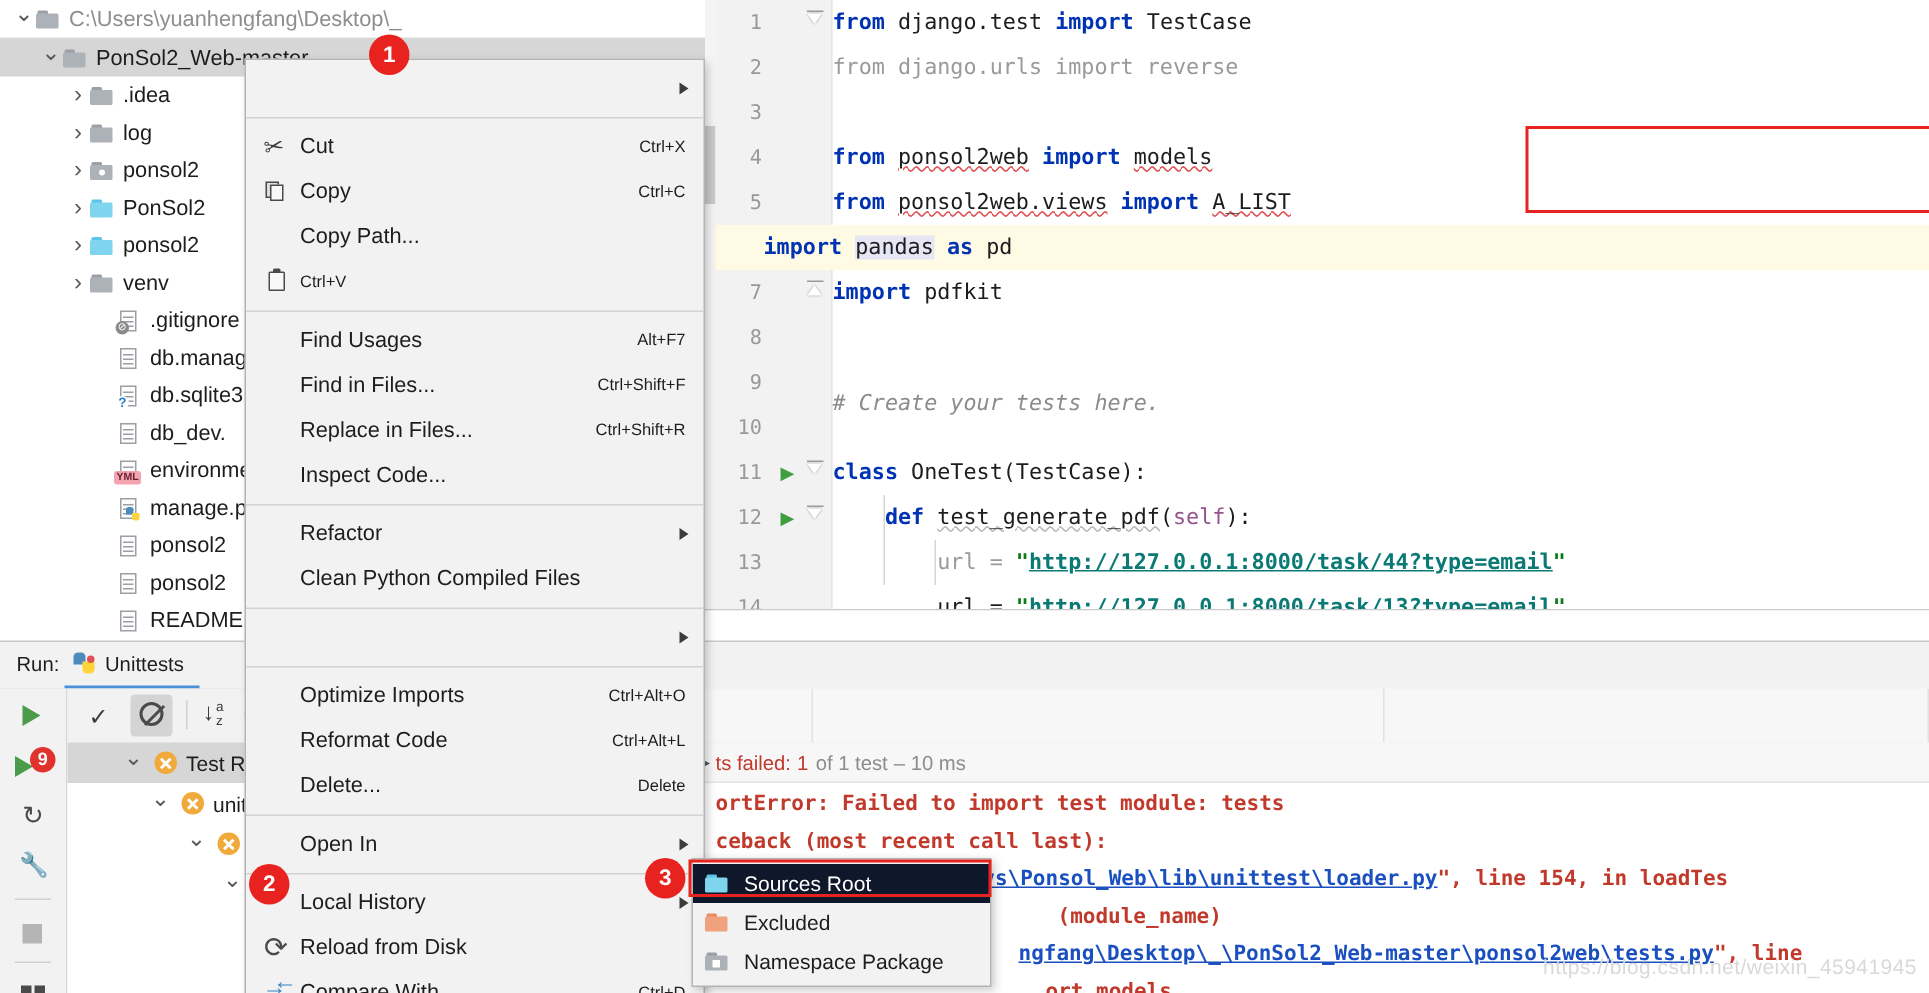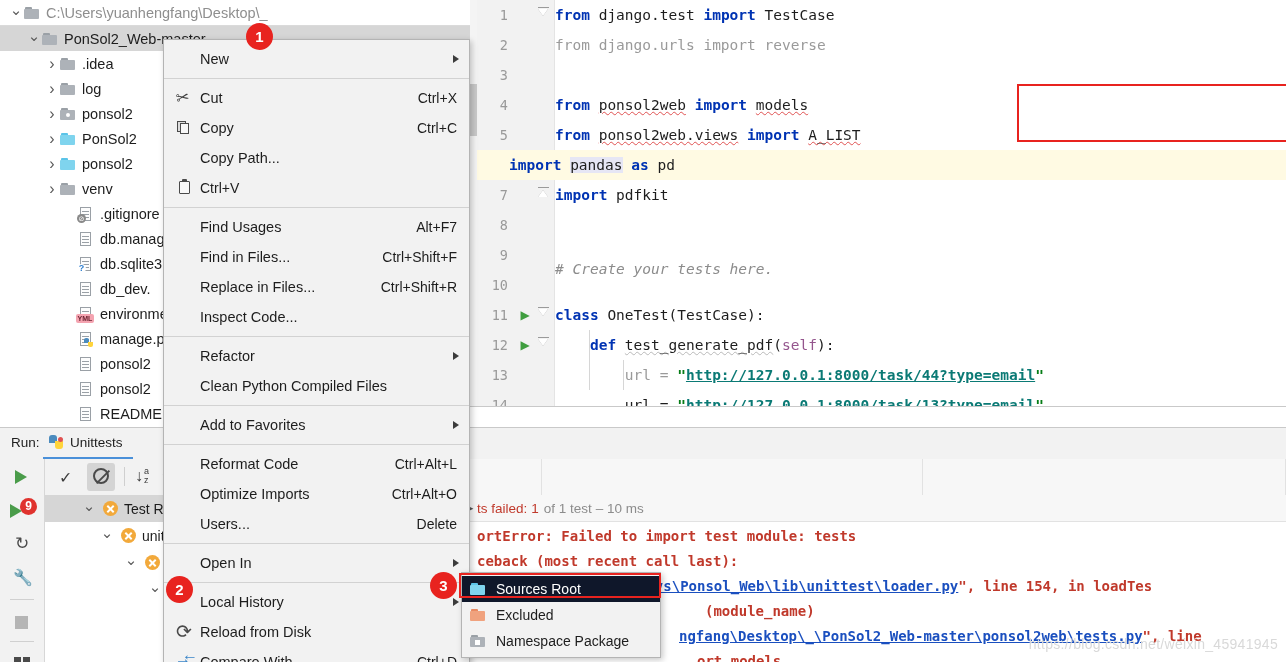--- a/index.html
+++ b/index.html
@@ -317,21 +317,21 @@
     background:#f2f2f2; border:1px solid #b4b4b4;
     box-shadow:2px 2px 6px rgba(0,0,0,0.22);
     z-index:40; padding:4px 0 4px 0;
   }
   .mi {
     height:30px; display:flex; align-items:center; position:relative;
     padding-left:10px; font-size:14.5px; color:#1d1d1d; white-space:nowrap;
   }
   .mi .mi-ico { width:22px; min-width:22px; height:16px; position:relative; margin-right:4px; }
   .mi .mi-label { flex:1; }
-  .mi .mi-key { color:#1d1d1d; font-size:14px; padding-right:12px; }
+  .mi .mi-key { color:#1d1d1d; font-size:11px; padding-right:12px; }
   .mi .mi-arrow {
     position:absolute; right:10px; top:11px; width:0; height:0;
     border-top:4.5px solid transparent; border-bottom:4.5px solid transparent;
     border-left:6px solid #3c3c3c;
   }
   .m-sep { height:1px; background:#d2d2d2; margin:4px 0; }
 
   
   .ico-cut::before {
     content:"\2702"; position:absolute; left:2px; top:-2px; font-size:16px; color:#3c3c3c;
@@ -667,21 +667,20 @@
     <div class="cl-out" style="top:169px; left:218px;"><span class="out-link">ngfang\Desktop\_\PonSol2_Web-master\ponsol2web\tests.py</span><span class="out-red">", line</span></div>
     <div class="cl-out out-red" style="top:194px; left:236px;">ort models</div>
 
     <div id="watermark">https://blog.csdn.net/weixin_45941945</div>
   </div>
 </div>
 
 <div id="ctx-menu">
     <div class="mi">
       <span class="mi-ico"></span>
-      <span class="mi-label">New</span>
       <span class="mi-arrow"></span>
     </div>
     <div class="m-sep"></div>
     <div class="mi">
       <span class="mi-ico ico-cut"></span>
       <span class="mi-label">Cut</span>
       <span class="mi-key">Ctrl+X</span>
     </div>
     <div class="mi">
       <span class="mi-ico ico-copy"></span>
@@ -722,37 +721,36 @@
       <span class="mi-label">Refactor</span>
       <span class="mi-arrow"></span>
     </div>
     <div class="mi">
       <span class="mi-ico"></span>
       <span class="mi-label">Clean Python Compiled Files</span>
     </div>
     <div class="m-sep"></div>
     <div class="mi">
       <span class="mi-ico"></span>
-      <span class="mi-label">Add to Favorites</span>
       <span class="mi-arrow"></span>
     </div>
     <div class="m-sep"></div>
+    <div class="mi">
+      <span class="mi-ico"></span>
+      <span class="mi-label">Optimize Imports</span>
+      <span class="mi-key">Ctrl+Alt+O</span>
+    </div>
     <div class="mi">
       <span class="mi-ico"></span>
       <span class="mi-label">Reformat Code</span>
       <span class="mi-key">Ctrl+Alt+L</span>
     </div>
     <div class="mi">
       <span class="mi-ico"></span>
-      <span class="mi-label">Optimize Imports</span>
-      <span class="mi-key">Ctrl+Alt+O</span>
-    </div>
-    <div class="mi">
-      <span class="mi-ico"></span>
-      <span class="mi-label">Users...</span>
+      <span class="mi-label">Delete...</span>
       <span class="mi-key">Delete</span>
     </div>
     <div class="m-sep"></div>
     <div class="mi">
       <span class="mi-ico"></span>
       <span class="mi-label">Open In</span>
       <span class="mi-arrow"></span>
     </div>
     <div class="m-sep"></div>
     <div class="mi">

